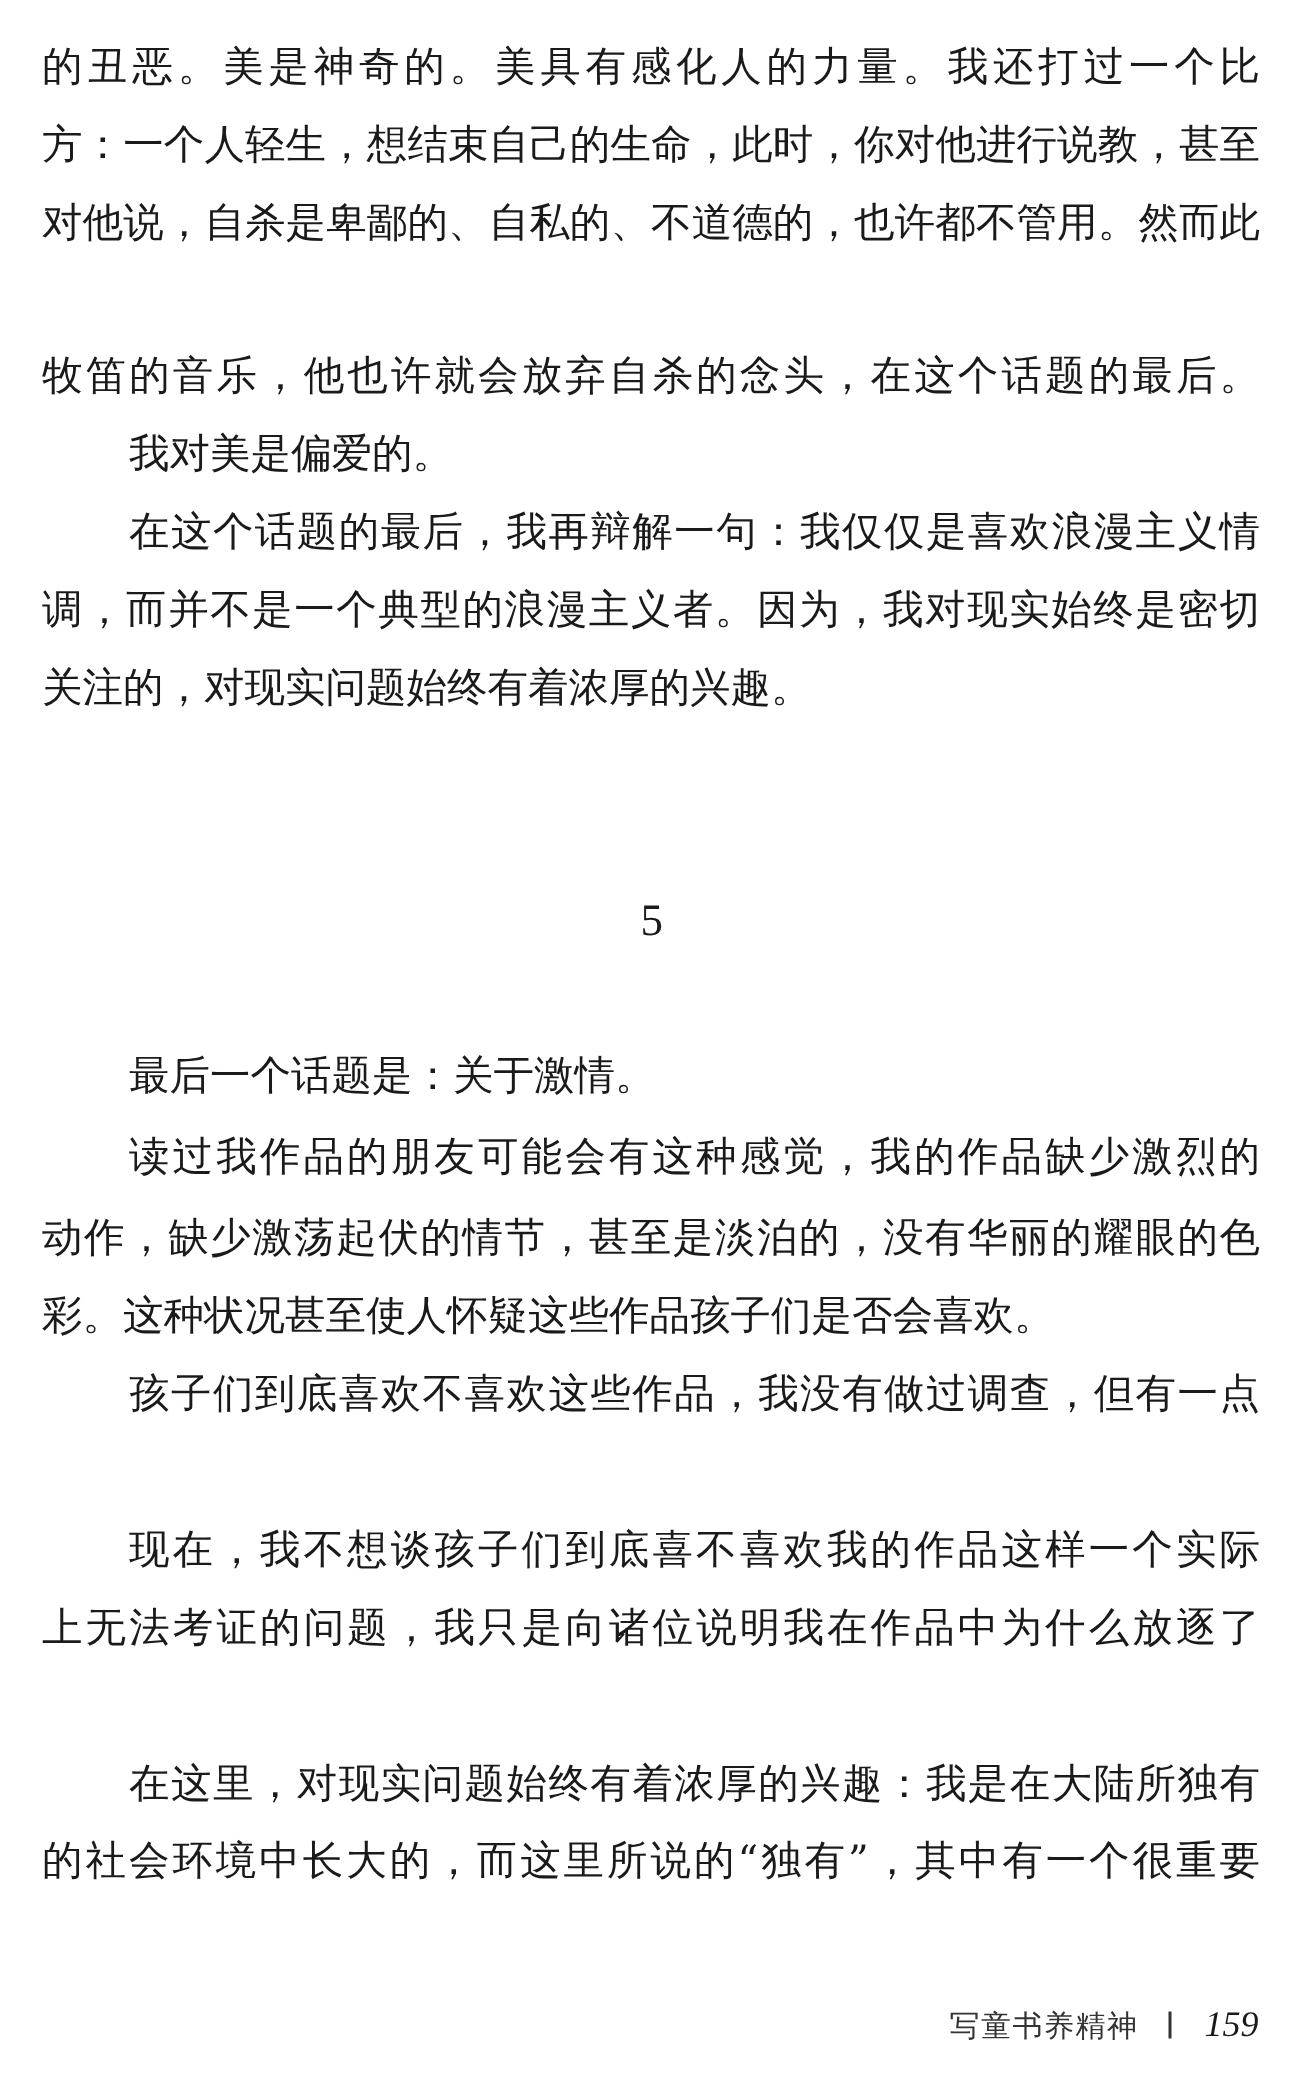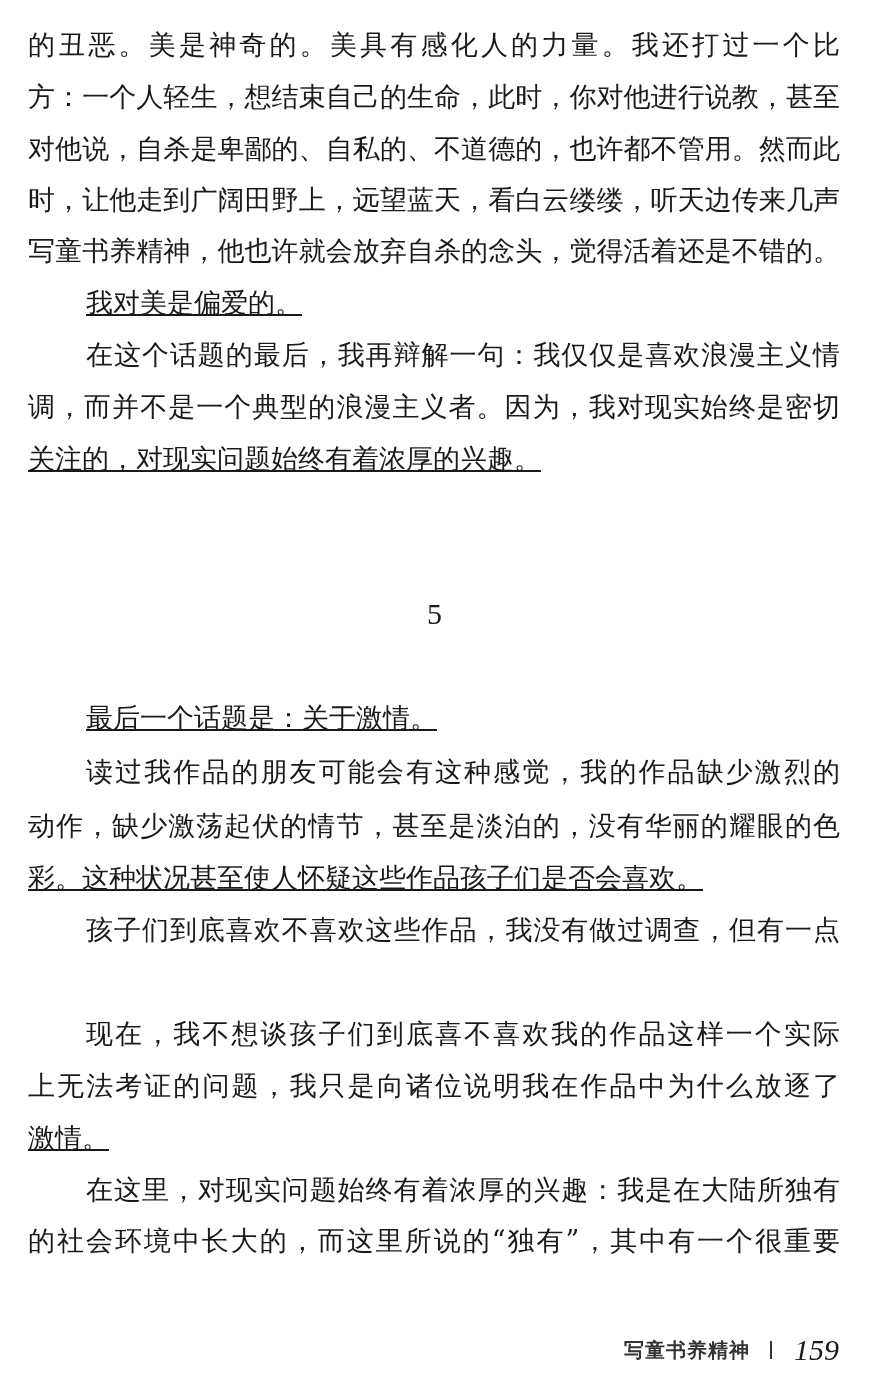--- a/index.html
+++ b/index.html
@@ -31,21 +31,20 @@
       text-align: justify;
       text-align-last: justify;
       letter-spacing: 0;
     }
     .line.indent {
       left: 86px;
       width: 754px;
     }
     .line.last {
       text-align-last: left;
-      text-decoration: underline;
     }
     .section-number {
       position: absolute;
       left: 0;
       width: 869px;
       top: 596px;
       text-align: center;
       font-family: "Liberation Serif", "DejaVu Serif", serif;
       font-size: 30px;
       line-height: 36px;
@@ -57,66 +56,63 @@
       height: 36px;
       display: flex;
       align-items: center;
       gap: 0;
     }
     .footer-title {
       font-family: "DejaVu Sans", "Liberation Sans", sans-serif;
       font-size: 20px;
       color: #333333;
       letter-spacing: 1px;
-      font-weight: bold;
     }
     .footer-divider {
       display: inline-block;
       width: 2px;
       height: 18px;
       background: #333333;
       margin: 0 22px 0 20px;
     }
     .footer-page {
       font-family: "Liberation Serif", "DejaVu Serif", serif;
       font-style: italic;
-      font-size: 30px;
+      font-size: 24px;
       color: #1a1a1a;
     }
   </style>
 </head>
 <body>
 
 <div class="page">
 
   <div class="line" style="top:27px">的丑恶。美是神奇的。美具有感化人的力量。我还打过一个比</div>
   <div class="line" style="top:131px">对他说，自杀是卑鄙的、自私的、不道德的，也许都不管用。然而此</div>
   <div class="line" style="top:79px">方：一个人轻生，想结束自己的生命，此时，你对他进行说教，甚至</div>
-  <div class="line" style="top:182px">时，让他走到广阔田野上，远望蓝天，看白云缕缕，听天边传来几声</div>
-  <div class="line" style="top:233px">写童书养精神，他也许就会放弃自杀的念头，觉得活着还是不错的。</div>
+  <div class="line" style="top:233px">牧笛的音乐，他也许就会放弃自杀的念头，在这个话题的最后。</div>
 
   <div class="line indent last" style="top:285px">我对美是偏爱的。</div>
 
   <div class="line indent" style="top:337px">在这个话题的最后，我再辩解一句：我仅仅是喜欢浪漫主义情</div>
   <div class="line" style="top:389px">调，而并不是一个典型的浪漫主义者。因为，我对现实始终是密切</div>
   <div class="line last" style="top:441px">关注的，对现实问题始终有着浓厚的兴趣。</div>
 
   <div class="section-number">5</div>
 
   <div class="line indent last" style="top:700px">最后一个话题是：关于激情。</div>
 
   <div class="line indent" style="top:754px">读过我作品的朋友可能会有这种感觉，我的作品缺少激烈的</div>
   <div class="line" style="top:808px">动作，缺少激荡起伏的情节，甚至是淡泊的，没有华丽的耀眼的色</div>
   <div class="line last" style="top:860px">彩。这种状况甚至使人怀疑这些作品孩子们是否会喜欢。</div>
 
   <div class="line indent" style="top:912px">孩子们到底喜欢不喜欢这些作品，我没有做过调查，但有一点</div>
 
   <div class="line indent" style="top:1016px">现在，我不想谈孩子们到底喜不喜欢我的作品这样一个实际</div>
   <div class="line" style="top:1068px">上无法考证的问题，我只是向诸位说明我在作品中为什么放逐了</div>
-  <div class="line last" style="top:1120px">激情。</div>
 
   <div class="line indent" style="top:1172px">在这里，对现实问题始终有着浓厚的兴趣：我是在大陆所独有</div>
   <div class="line" style="top:1223px">的社会环境中长大的，而这里所说的“独有”，其中有一个很重要</div>
 
   <div class="footer">
     <span class="footer-title">写童书养精神</span>
     <span class="footer-divider"></span>
     <span class="footer-page">159</span>
   </div>
 

